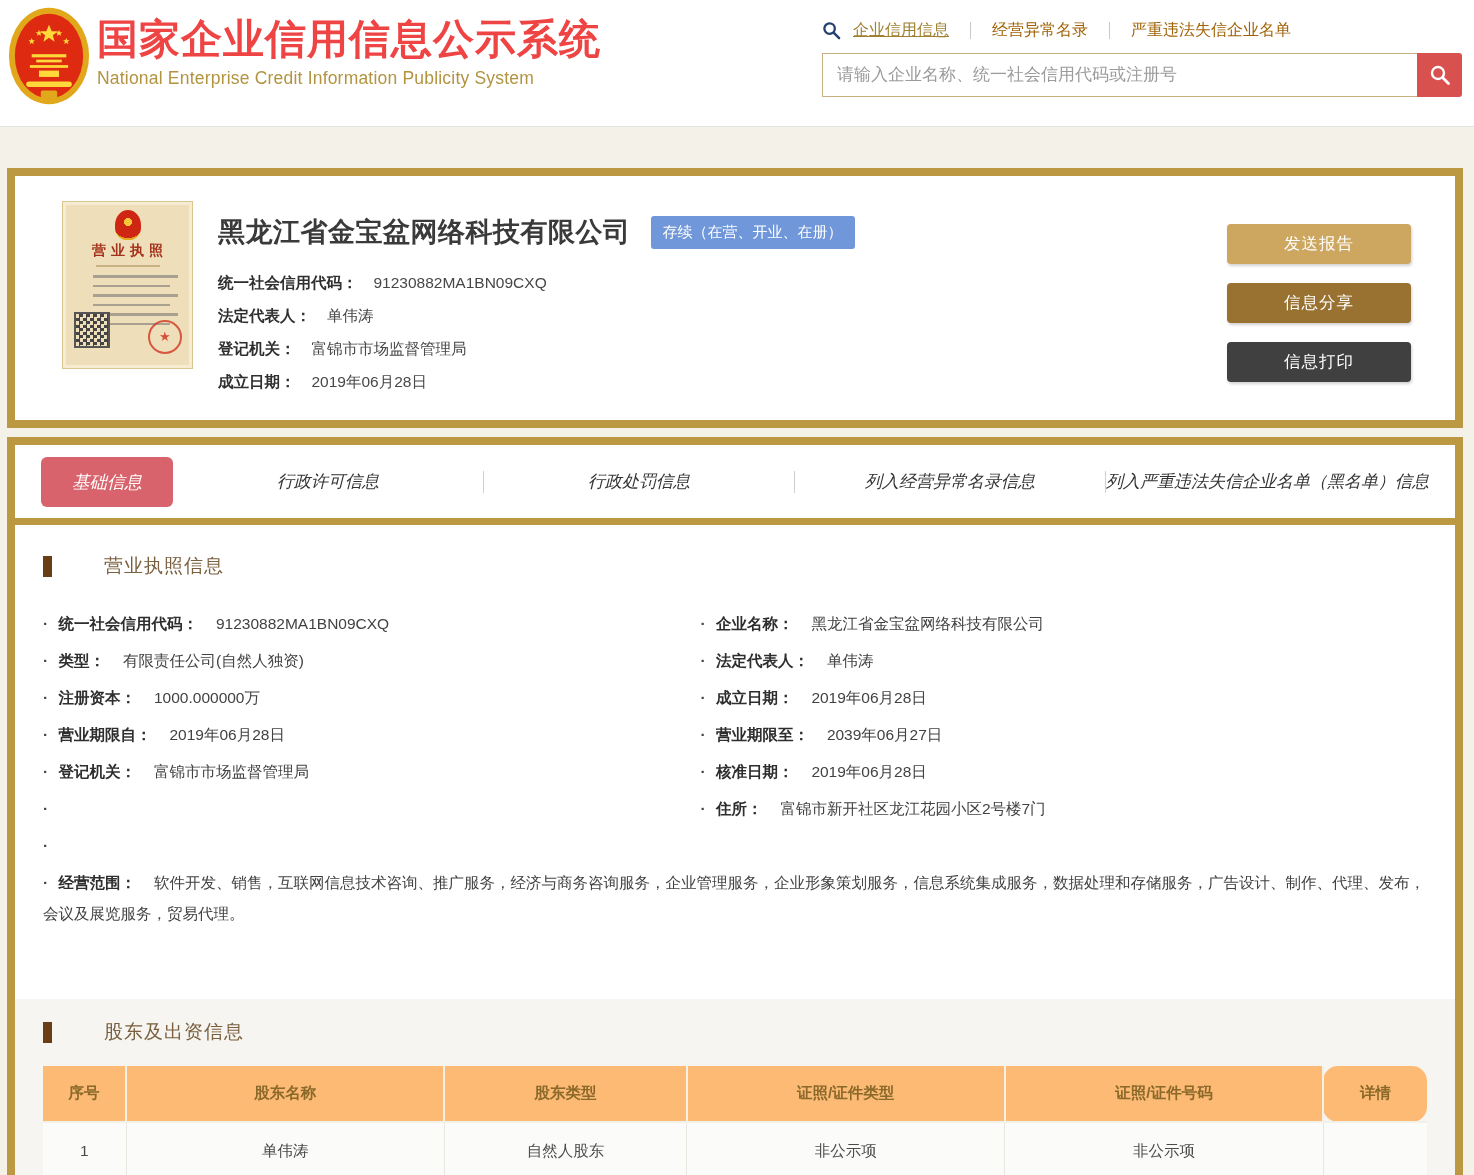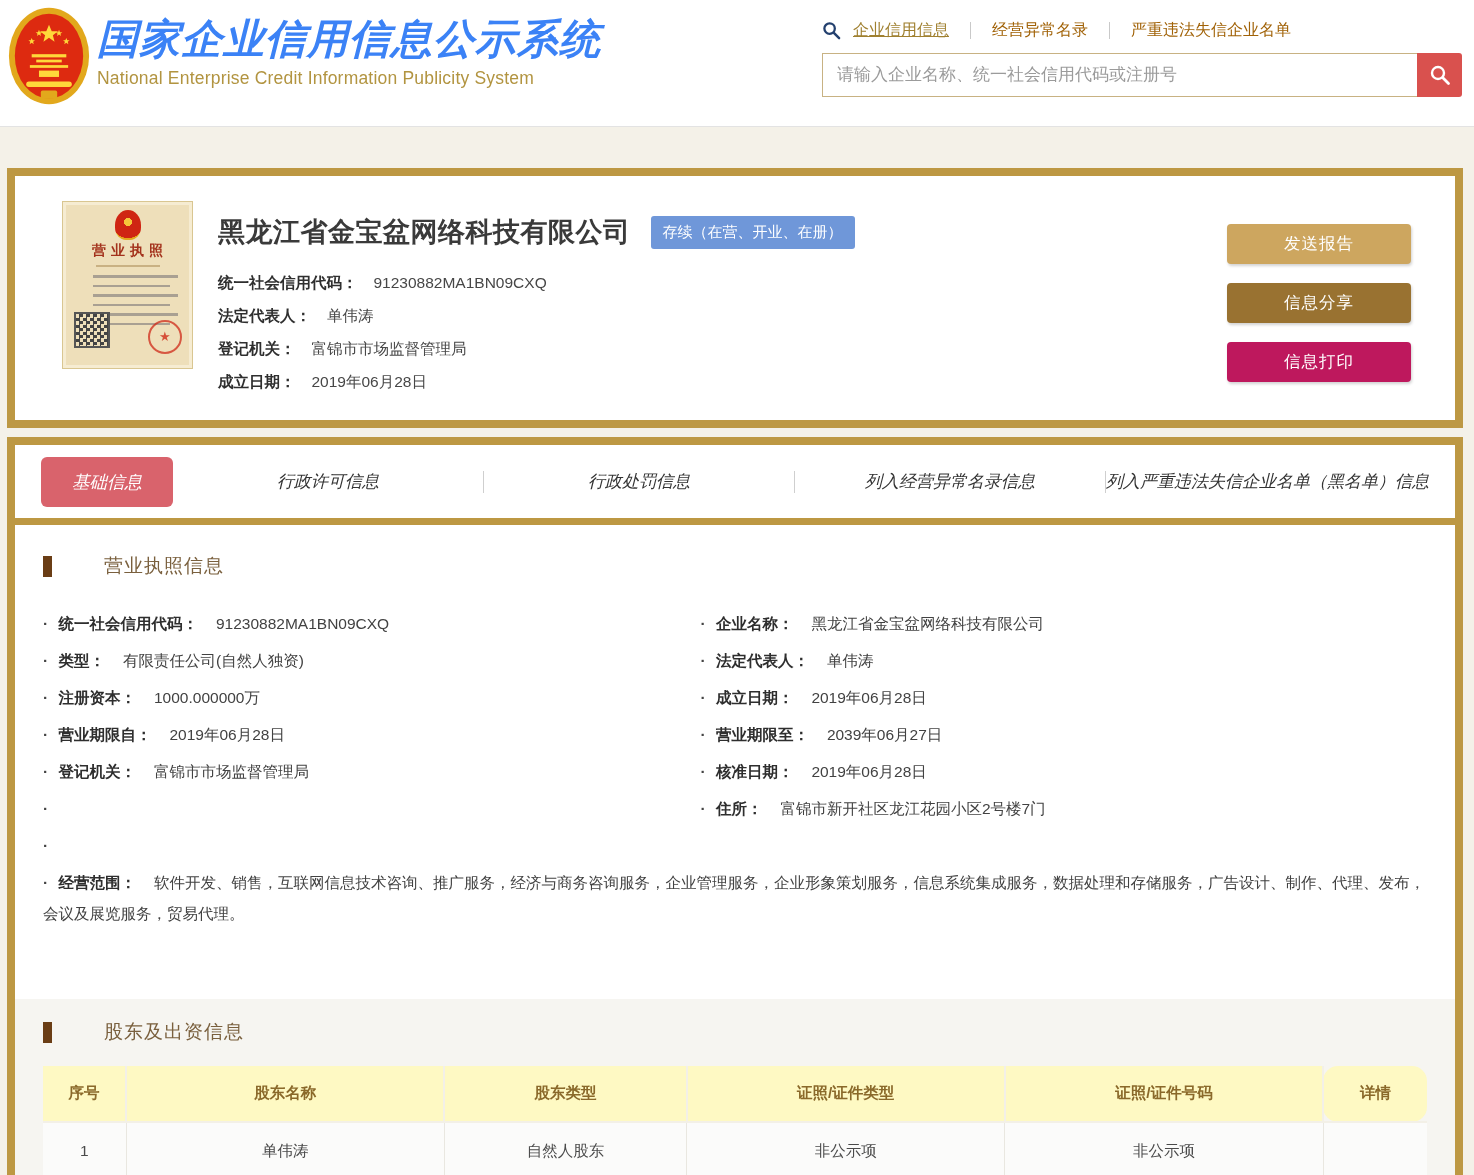--- a/index.html
+++ b/index.html
@@ -13,21 +13,21 @@
   }
 
   
   .site-header {
     height:127px; background:#fff; border-bottom:1px solid #e3e3e3;
     position:relative;
   }
   .logo-area { position:absolute; left:8px; top:6px; display:flex; align-items:flex-start; }
   .emblem-svg { width:82px; height:100px; display:block; }
   .titles { margin-left:7px; padding-top:6px; }
-  .title-cn { font-size:41px; font-weight:bold; color:#3b82f6; letter-spacing:1px; line-height:1.35;font-style:italic; }
+  .title-cn { font-size:41px; font-weight:bold; color:#ef4444; letter-spacing:1px; line-height:1.35; }
   .title-en { font-size:17.5px; color:#b29440; margin-top:1px; letter-spacing:.2px; }
 
   .header-right { position:absolute; left:822px; top:16px; width:640px; }
   .nav-row { display:flex; align-items:center; font-size:16px; height:28px; }
   .nav-icon { width:19px; height:19px; margin-right:8px; }
   .nav-link { color:#a16207; text-decoration:none; padding:0 4px; cursor:pointer; }
   .nav-link.active { color:#a08030; text-decoration:underline; }
   .nav-sep { width:1px; height:17px; background:#c9c9c9; margin:0 17px; }
   .search-row { margin-top:9px; display:flex; height:44px; }
   .search-input {
@@ -90,21 +90,21 @@
 
   .action-buttons { position:absolute; right:44px; top:48px; width:184px; }
   .act-btn {
     display:block; width:184px; height:40px; border:none; border-radius:4px;
     color:#fff; font-size:16.5px; margin-bottom:19px; cursor:pointer;
     font-family:"Liberation Sans", sans-serif; letter-spacing:1px;
     box-shadow:1px 2px 3px rgba(0,0,0,.18);
   }
   .act-btn.b1 { background:#cda65f; }
   .act-btn.b2 { background:#997231; }
-  .act-btn.b3 { background:#be185d; }
+  .act-btn.b3 { background:#404040; }
 
   
   .tab-bar { height:73px; display:flex; align-items:center; padding:0 26px; background:#fff;font-style:italic; }
   .tab {
     font-size:17px; color:#333; cursor:pointer; text-align:center; white-space:nowrap;
   }
   .tab.active {
     background:#d9636c; color:#fff; padding:13px 31px; border-radius:6px; font-size:17.5px;
   }
   .tab.plain { flex:1; }
@@ -126,21 +126,21 @@
   .field { min-height:37px; line-height:37px; font-size:15.5px; }
   .field::before { content:"·"; color:#444; font-weight:bold; margin-right:6px; }
   .field .flabel { font-weight:bold; color:#2e2e2e; margin-right:18px; }
   .field .fvalue { color:#424242; }
   .field.full { grid-column:1 / -1; line-height:31px; padding:3px 0 6px 0; }
   .field.full .fvalue { line-height:31px; }
 
   .shareholder-section { margin-top:64px; background:#f6f5f1; padding:20px 28px 40px 28px; }
   .sh-table { width:100%; border-collapse:collapse; margin-top:21px; font-size:15.5px; }
   .sh-table th {
-    background:#fef9c3; color:#8a692a; font-weight:bold; height:56px;
+    background:#fdba74; color:#8a692a; font-weight:bold; height:56px;
     border-right:2px solid #f3f0e7; border-bottom:2px solid #f3f0e7;
   }
   .sh-table th:last-child { border-right:none;border-radius:15px; }
   .sh-table td {
     background:#fbfbfa; color:#4a4a4a; height:58px; text-align:center;
     border-right:1px solid #e9e7e0; border-bottom:1px solid #e9e7e0;
   }
   .sh-table td:last-child { border-right:none; }
 </style>
 </head>

